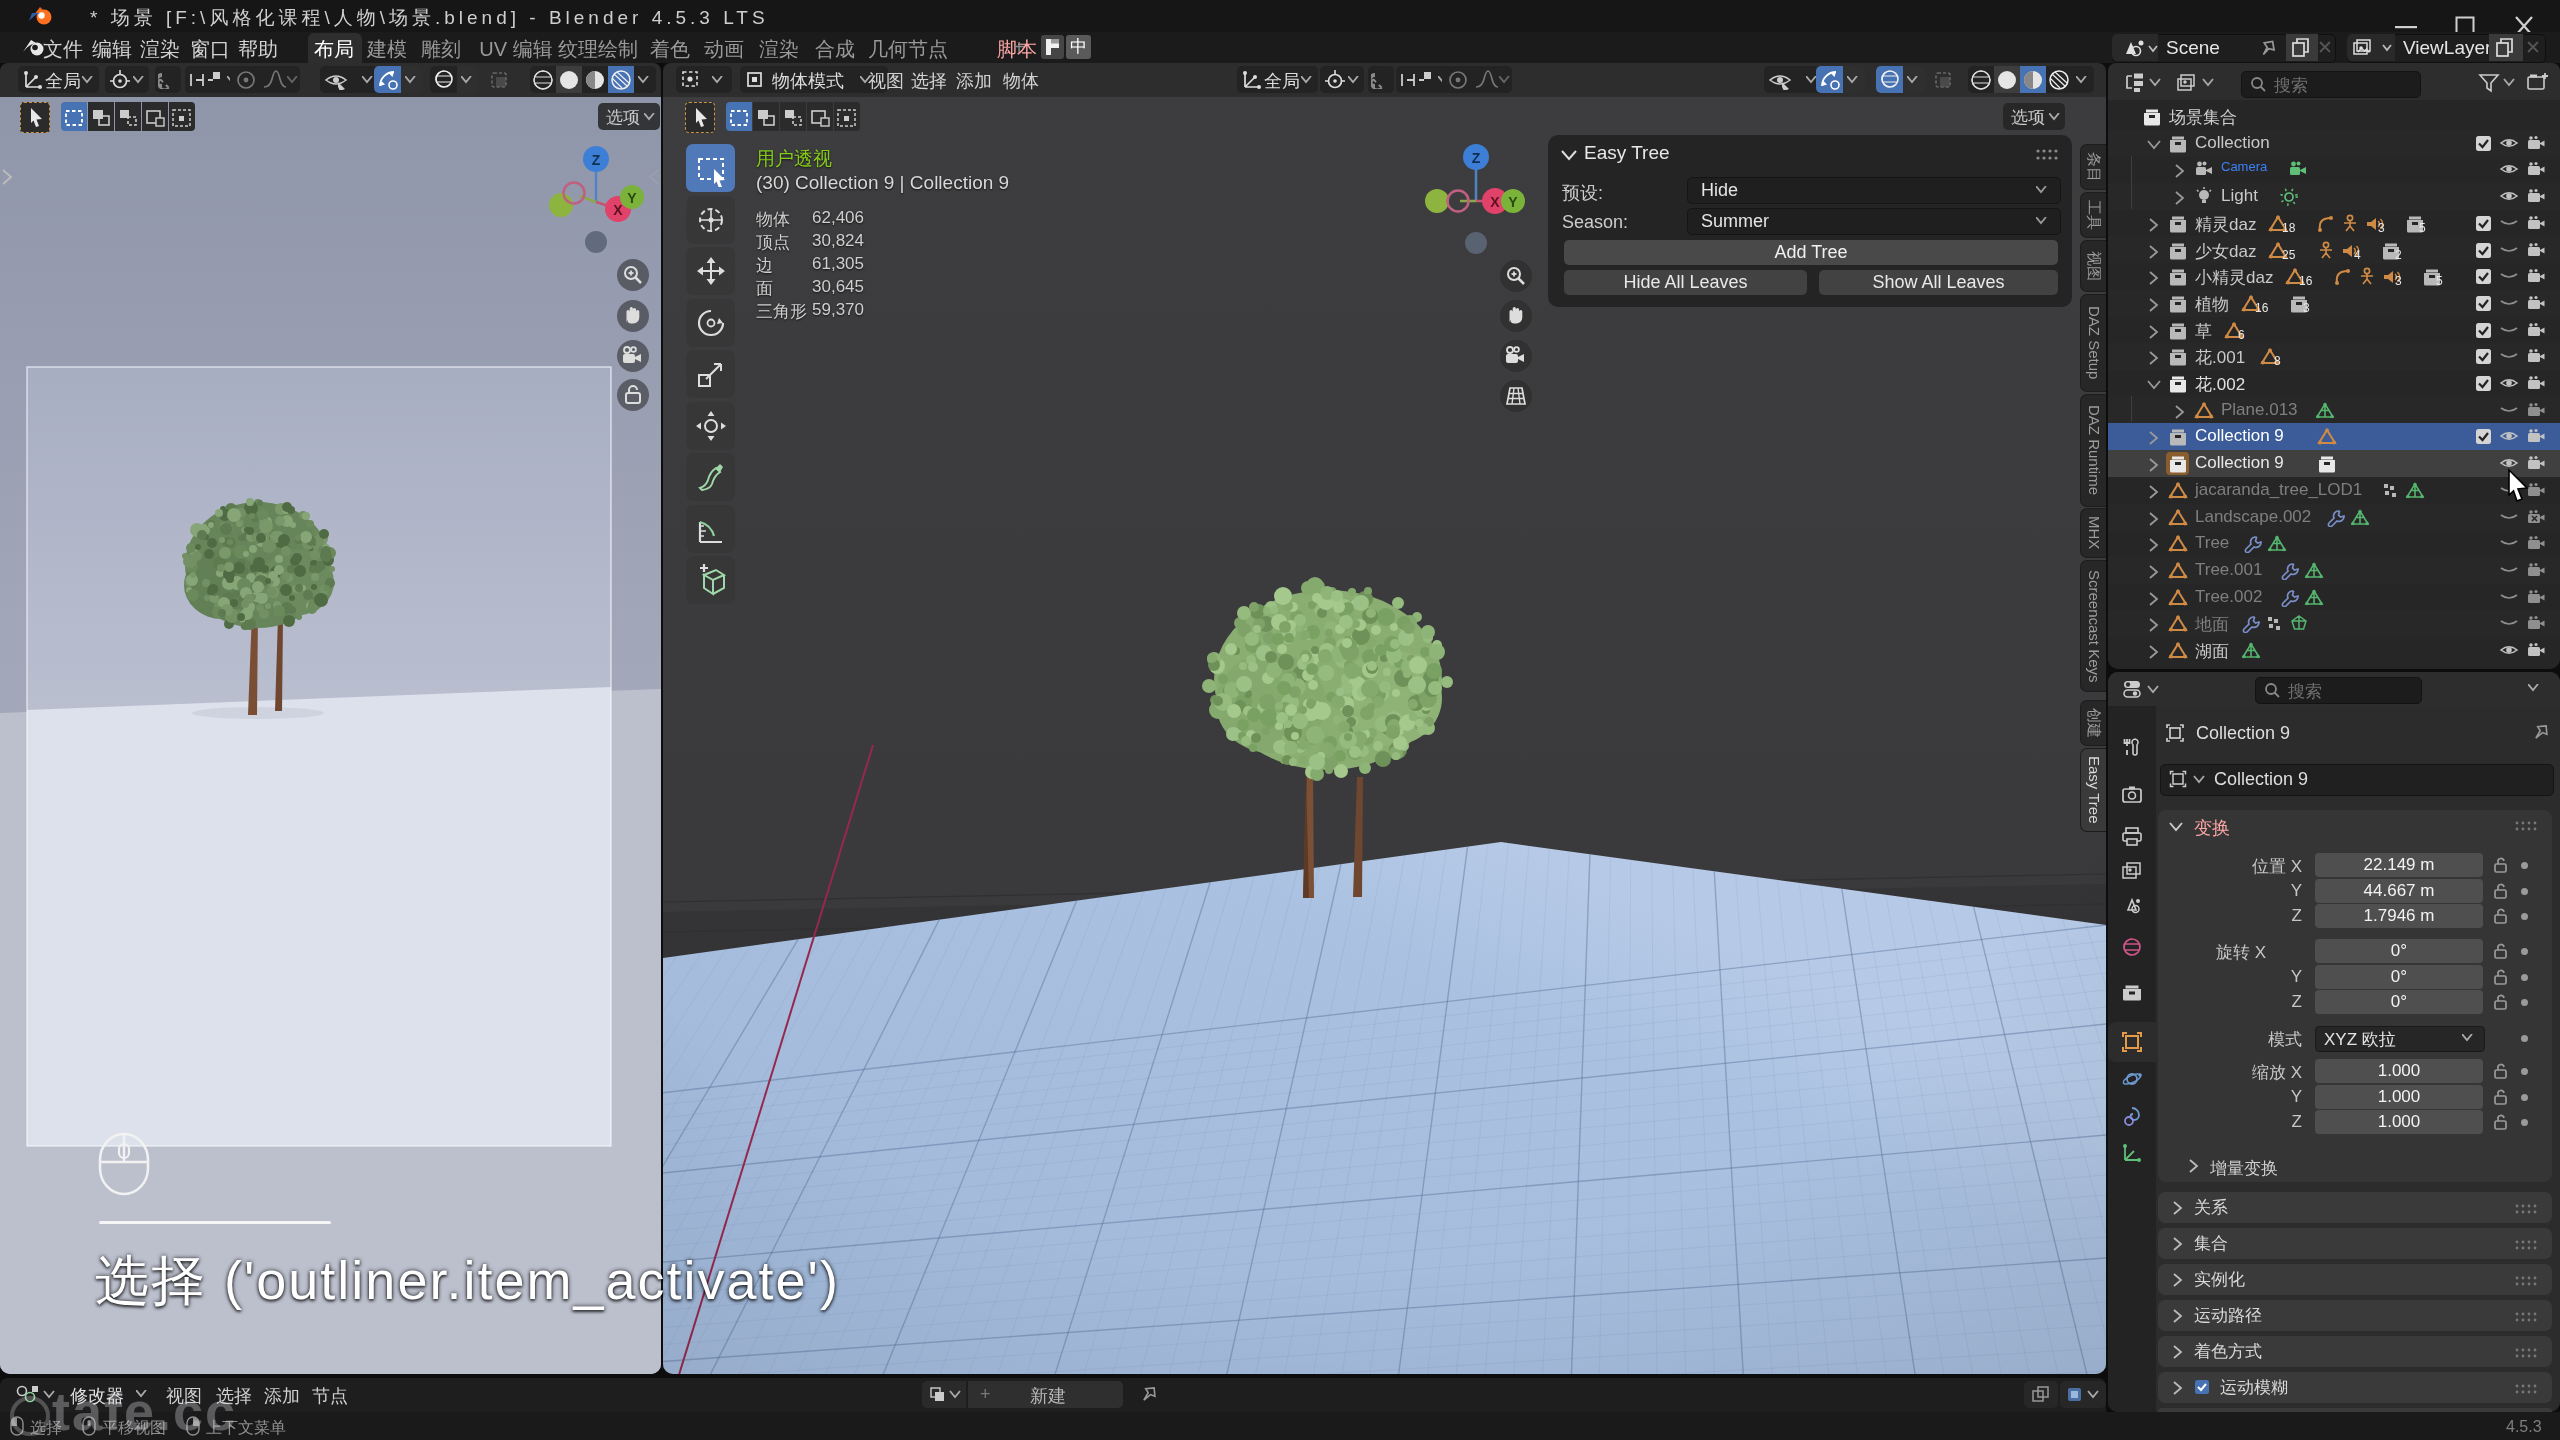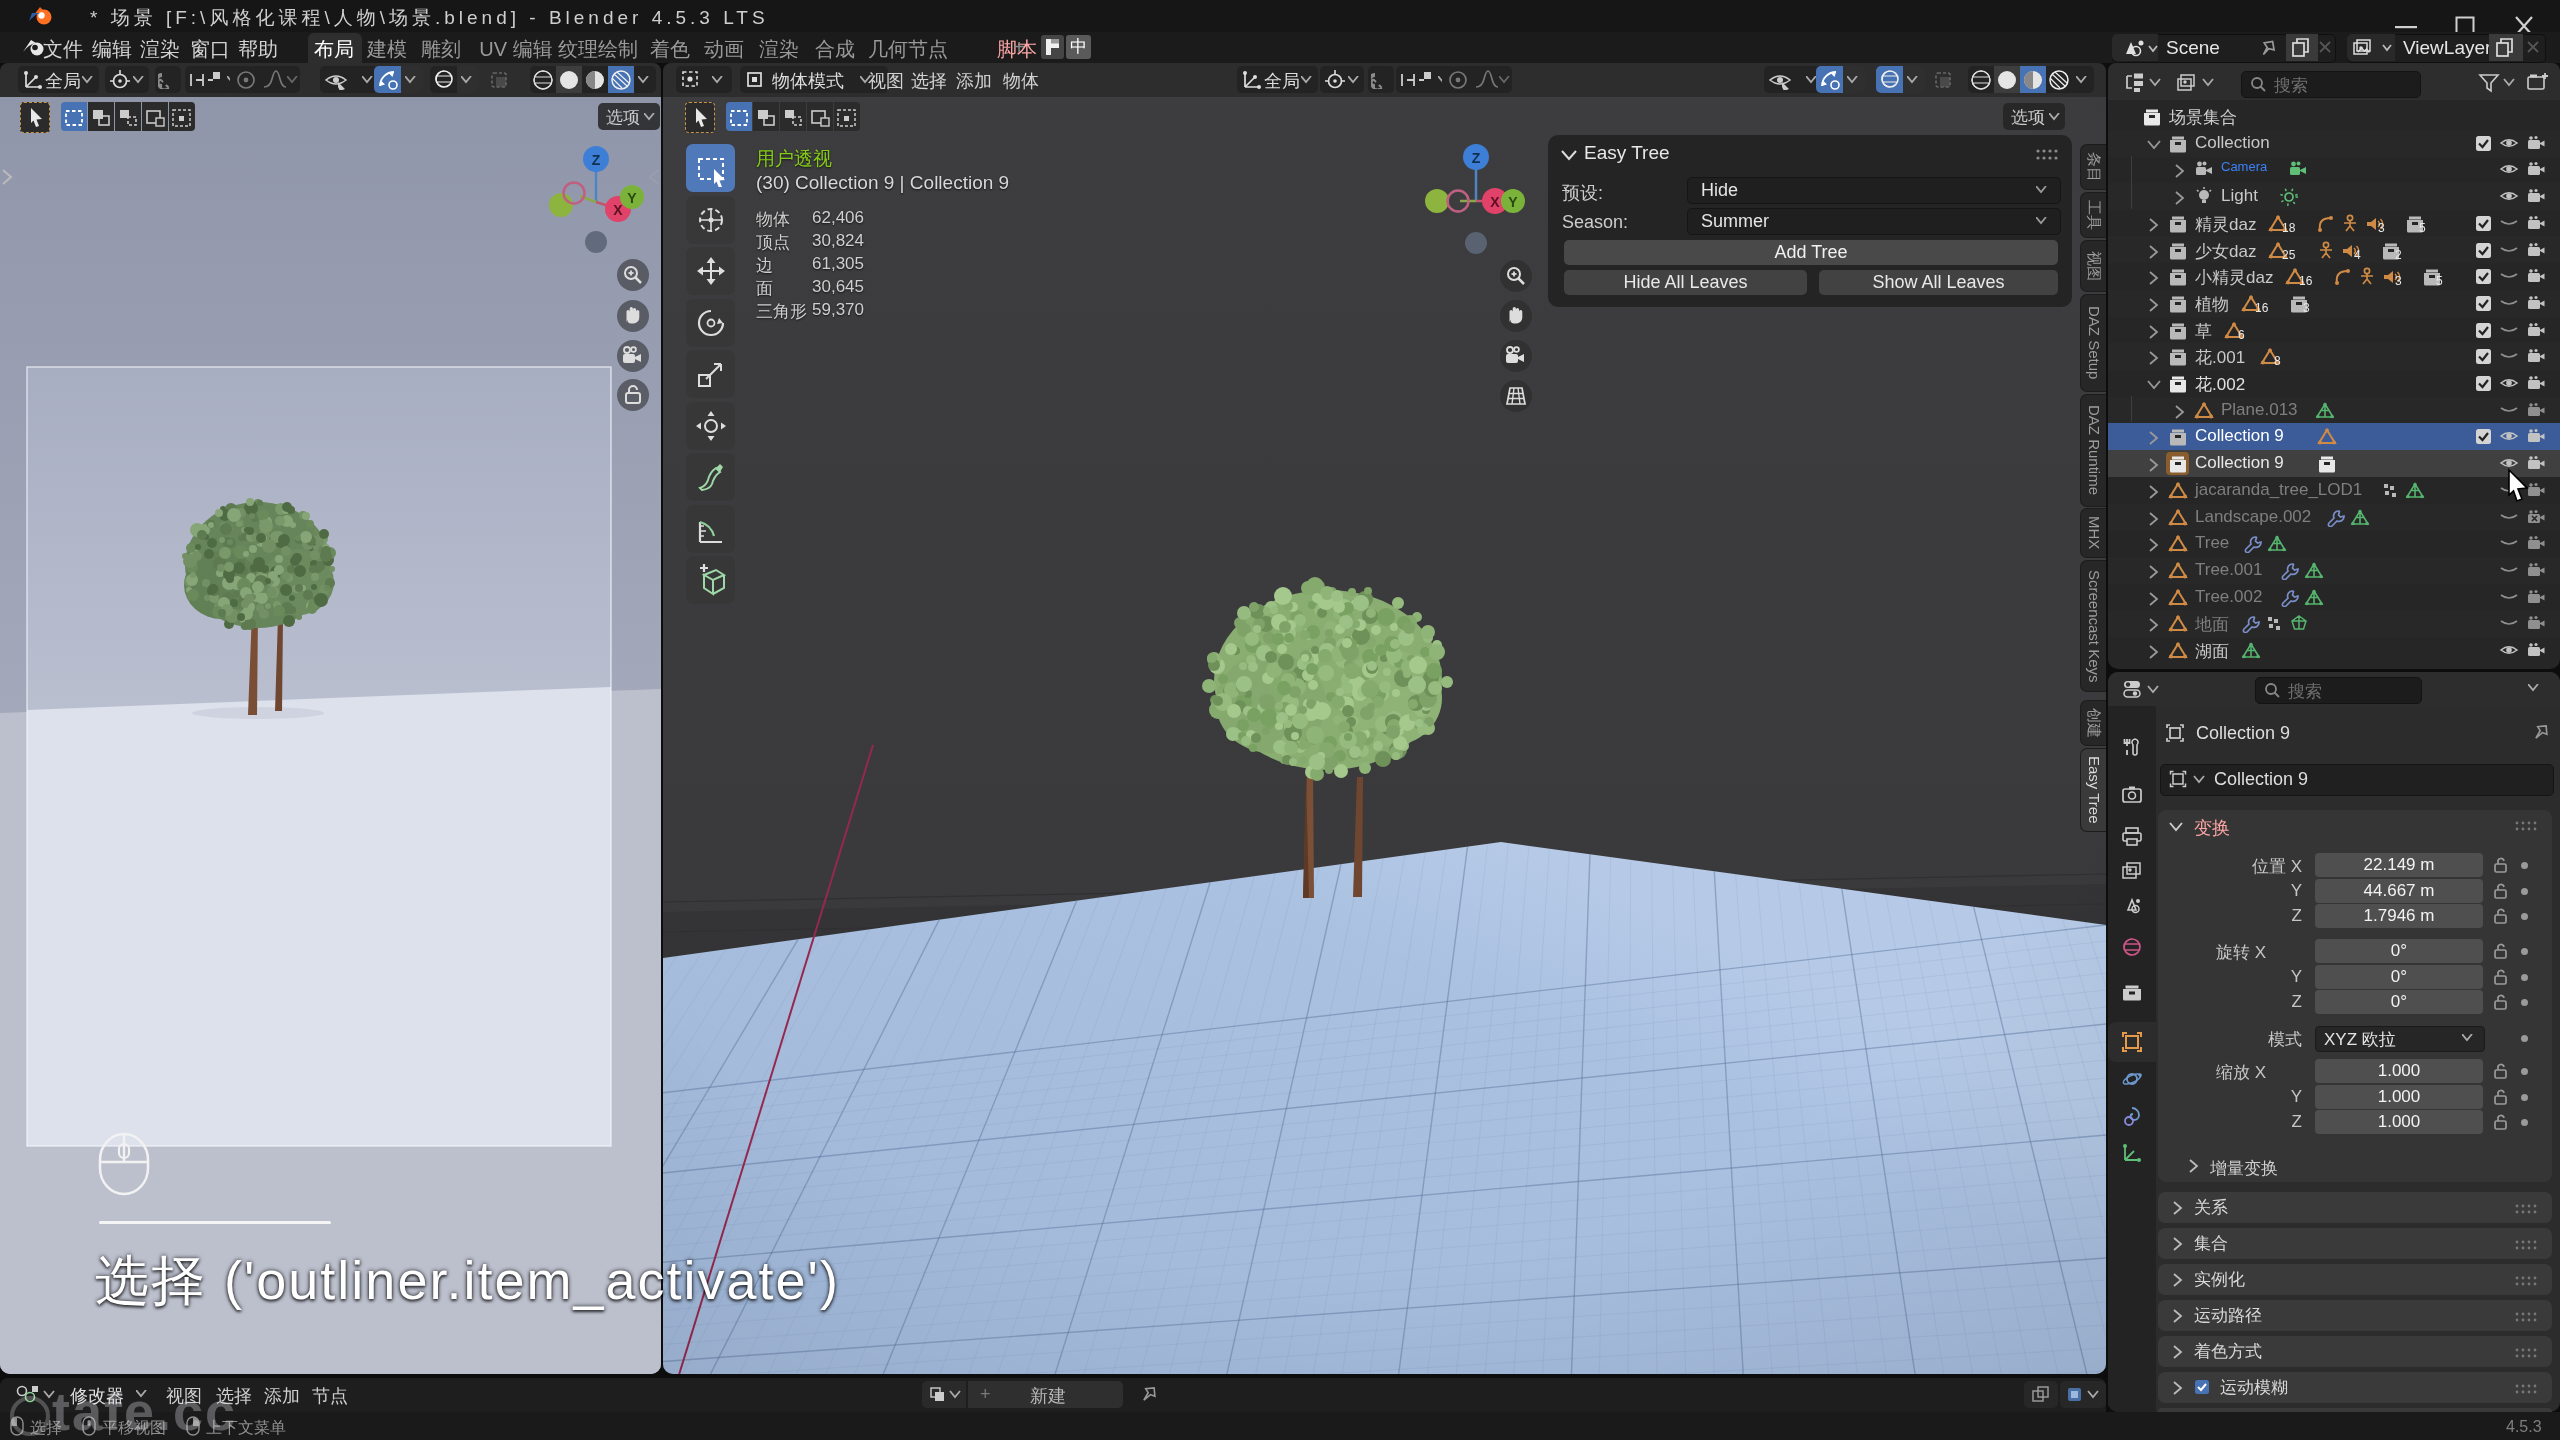--- a/index.html
+++ b/index.html
@@ -2272,21 +2272,21 @@
     <path d="M6 8 V6 a3 3 0 0 1 6-1" fill="none" stroke="#9a9a9a" stroke-width="1.7"></path>
   </svg>
 <div class="a" style="left:2521px;top:999px;width:7px;height:7px;background:#9a9a9a;border-radius:50%"></div>
 <div class="a" style="left:2180px;top:1028px;width:122px;text-align:right;color:#c6c6c6;font-size:17px">模式</div>
 <div class="a" style="left:2315px;top:1026px;width:168px;height:24px;background:#262626;border-radius:4px;border:1px solid #1a1a1a"></div>
 <div class="a" style="left:2324px;top:1028px;color:#e3e3e3;font-size:17px">XYZ 欧拉</div>
 <svg class="a" style="left:2462px;top:1034px;" width="13" height="10" viewBox="0 0 13 10">
     <path d="M0 0 l5 6 5-6" fill="none" stroke="#aaa" stroke-width="1.8"></path>
   </svg>
 <div class="a" style="left:2521px;top:1035px;width:7px;height:7px;background:#9a9a9a;border-radius:50%"></div>
-<div class="a" style="left:2180px;top:1061px;width:122px;text-align:center;color:#c6c6c6;font-size:17px">缩放 X</div>
+<div class="a" style="left:2180px;top:1061px;width:122px;text-align:right;color:#c6c6c6;font-size:17px">缩放 X</div>
 <div class="a" style="left:2315px;top:1059px;width:168px;height:24px;background:#4f4f4f;border-radius:4px;color:#f2f2f2;font-size:17px;text-align:center;line-height:24px">1.000</div>
 <svg class="a" style="left:2492px;top:1062px;" width="18" height="19" viewBox="0 0 18 19">
     <rect x="3" y="8" width="11" height="8" rx="1.5" fill="none" stroke="#9a9a9a" stroke-width="1.7"></rect>
     <path d="M6 8 V6 a3 3 0 0 1 6-1" fill="none" stroke="#9a9a9a" stroke-width="1.7"></path>
   </svg>
 <div class="a" style="left:2521px;top:1068px;width:7px;height:7px;background:#9a9a9a;border-radius:50%"></div>
 <div class="a" style="left:2180px;top:1087px;width:122px;text-align:right;color:#c6c6c6;font-size:17px">Y</div>
 <div class="a" style="left:2315px;top:1085px;width:168px;height:24px;background:#4f4f4f;border-radius:4px;color:#f2f2f2;font-size:17px;text-align:center;line-height:24px">1.000</div>
 <svg class="a" style="left:2492px;top:1087.7px;" width="18" height="19" viewBox="0 0 18 19">
     <rect x="3" y="8" width="11" height="8" rx="1.5" fill="none" stroke="#9a9a9a" stroke-width="1.7"></rect>

